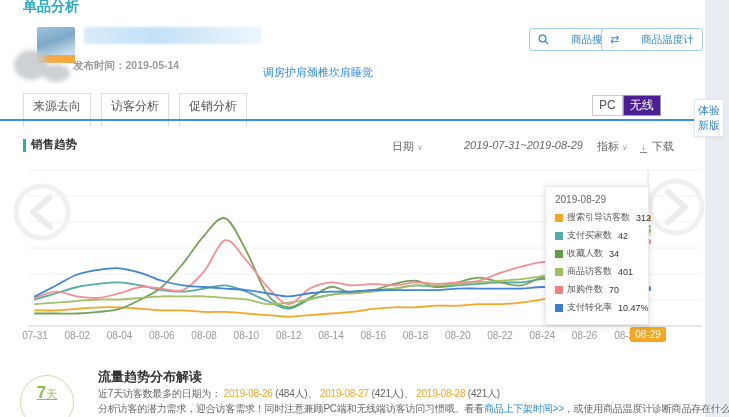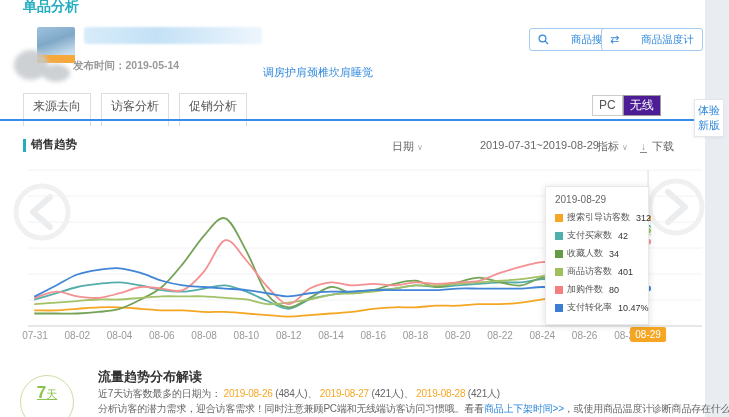--- a/index.html
+++ b/index.html
@@ -53,21 +53,21 @@
     position:absolute; left:694px; top:99px; width:30px; padding:3px 2px; text-align:center;
     background:#fff; border:1px solid #e3e7ed; color:#3089dc; font-size:11px; line-height:15px;
     cursor:pointer; box-shadow:-1px 1px 3px rgba(0,0,0,.06); z-index:6;
   }
   
   .sec-marker { position:absolute; left:23px; top:139px; width:3px; height:13px; background:#26aec0; }
   .sec-title { position:absolute; left:31px; top:137px; font-size:11.5px; font-weight:bold; color:#333; }
   .filter { position:absolute; top:139px; font-size:11px; color:#666; cursor:pointer; }
   .caret { color:#aaa; font-size:8px; }
   #f-date { left:392px; }
-  #f-range { left:480px; cursor:default; }
+  #f-range { left:464px; cursor:default;font-style:italic; }
   #f-metric { left:597px; }
   #f-download { left:640px; }
   .dl-icon { display:inline-block; border-bottom:1px solid #888; color:#888; font-size:10px; line-height:10px; padding:0 1px; margin-right:2px; }
   
   #chart-wrap { position:absolute; left:0; top:163px; width:706px; height:195px; }
   
   .tooltip {
     position:absolute; left:545px; top:186px; width:104px; background:#fff;
     border:1px solid #e9e9e9; box-shadow:0 1px 7px rgba(0,0,0,.13); border-radius:2px;
     padding:7px 9px 5px 9px; z-index:5;
@@ -229,21 +229,21 @@
           <span class="tt-val">34</span>
         </div>
         <div class="tt-row">
           <span class="tt-swatch" style="background: rgb(159, 192, 92);"></span>
           <span>商品访客数</span>
           <span class="tt-val">401</span>
         </div>
         <div class="tt-row">
           <span class="tt-swatch" style="background: rgb(243, 127, 128);"></span>
           <span>加购件数</span>
-          <span class="tt-val">80</span>
+          <span class="tt-val">70</span>
         </div>
         <div class="tt-row">
           <span class="tt-swatch" style="background: rgb(59, 124, 212);"></span>
           <span>支付转化率</span>
           <span class="tt-val">10.47%</span>
         </div>
       </div>
   </div>
 
   <div class="interp-circle">

